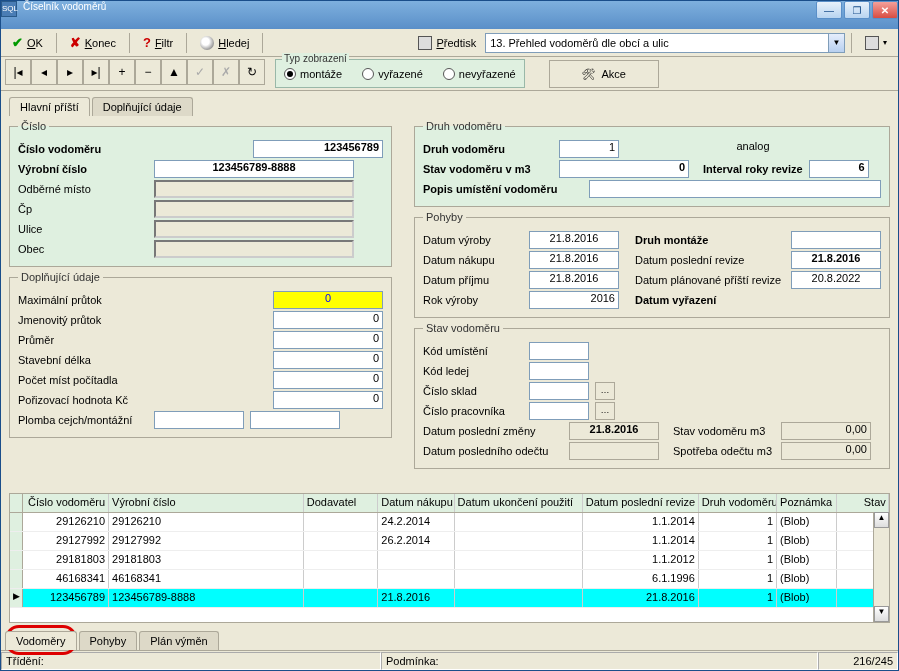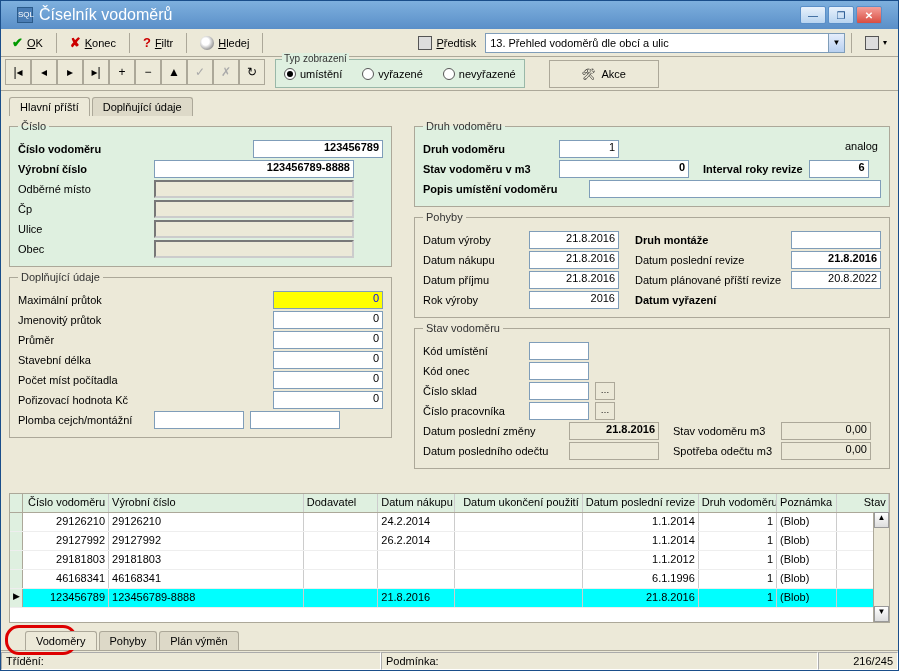--- a/index.html
+++ b/index.html
@@ -1,20 +1,20 @@
 <!DOCTYPE html>
 <html><head>
 <meta charset="utf-8">
 <style>
 * { box-sizing: border-box; margin: 0; padding: 0; font-family: Tahoma, Arial, sans-serif; font-size: 11px; }
 body { background: #d4d0c8; overflow: hidden; }
 .window { width: 899px; height: 671px; background: #ece9d8; border: 1px solid #1a4e8a; display: flex; flex-direction: column; }
-.titlebar { height: 28px; background: linear-gradient(to bottom, #7eb0de, #5a8fc8); display: flex; align-items: center; padding: 0 16px; color: #fff; }
+.titlebar { height: 28px; background: linear-gradient(to bottom, #7eb0de, #5a8fc8); display: flex; align-items: flex-start; padding: 0 0; color: #fff; }
 .titlebar .icon { width: 16px; height: 16px; background: #4a7db5; border: 1px solid #2a5a8a; margin-right: 6px; font-size: 8px; text-align: center; line-height: 14px; }
-.titlebar .title { flex: 1; font-size: 16px; }
+.titlebar .title { flex: 1; font-size: 10px; }
 .titlebar .winbtns { display: flex; gap: 2px; }
 .winbtn { width: 26px; height: 18px; background: linear-gradient(to bottom, #e8f1fb, #b8d4f0); border: 1px solid #5a8fc8; border-radius: 2px; display: flex; align-items: center; justify-content: center; font-size: 10px; color: #1a4e8a; }
 .winbtn.close { background: linear-gradient(to bottom, #f5a09a, #d84d42); color: #fff; font-weight: bold; }
 
 .toolbar { height: 28px; background: #ece9d8; border-bottom: 1px solid #aca899; display: flex; align-items: center; padding: 2px 4px; gap: 2px; }
 .tbtn { height: 22px; padding: 0 6px; background: #ece9d8; border: 1px solid transparent; display: inline-flex; align-items: center; gap: 4px; cursor: pointer; }
 .tbtn .i { width: 14px; height: 14px; display: inline-block; }
 .tbtn .u { text-decoration: underline; }
 .tsep { width: 1px; height: 20px; background: #aca899; margin: 0 4px; }
 .chk-ok { color: #090; font-weight: bold; font-size: 13px; }
@@ -45,47 +45,47 @@
 .formarea { flex: 1; background: #ece9d8; padding: 4px 8px; display: flex; gap: 22px; overflow: hidden; }
 .leftcol { width: 400px; display: flex; flex-direction: column; gap: 4px; }
 .rightcol { flex: 1; display: flex; flex-direction: column; gap: 4px; }
 
 fieldset { border: 1px solid #aca899; padding: 6px 8px 6px 8px; position: relative; }
 fieldset > legend { padding: 0 3px; font-size: 11px; color: #333; }
 fieldset.green { background: #dff0e0; }
 .row { display: flex; align-items: center; margin: 2px 0; gap: 6px; }
 .lbl { width: 130px; }
 .lbl.bold { font-weight: bold; }
-.inp { height: 18px; border: 1px solid #7f9db9; background: #fff; padding: 0 3px; flex: 1; text-align: right; }
+.inp { height: 18px; border: 1px solid #7f9db9; background: #fff; padding: 0 3px; flex: 1; text-align: center; }
 .inp.r { text-align: right; }
 .inp.ro { background: #ece9d8; border: 1px solid #aca899; }
 .inp.sunken { border: 2px inset #ccc; background: #ece9d8; }
 .inp.yellow { background: #ffff00; color: #00f; }
 .inp.w60 { width: 60px; flex: none; }
 .inp.w80 { width: 90px; flex: none; }
 .inp.w100 { width: 110px; flex: none; }
 .inp.w120 { width: 130px; flex: none; }
 .inp.w180 { width: 200px; flex: none; }
 .smbtn { width: 20px; height: 18px; border: 1px solid #aca899; background: #ece9d8; font-size: 9px; text-align: center; line-height: 15px; cursor: pointer; }
 
 .gridwrap { height: 130px; margin: 4px 8px; border: 1px solid #aca899; background: #fff; display: flex; flex-direction: column; overflow: hidden; position: relative; }
 .gridhead { display: flex; background: #dff0e0; border-bottom: 1px solid #aca899; }
 .gh, .gc { border-right: 1px solid #ccc; padding: 2px 3px; overflow: hidden; white-space: nowrap; font-size: 11px; }
 .gh { background: #dff0e0; height: 18px; }
 .gc { height: 18px; }
 .grow { display: flex; border-bottom: 1px solid #eee; }
 .grow.sel { background: #00ffff; }
 .gmark { width: 14px; background: #dff0e0; border-right: 1px solid #aca899; text-align: center; font-size: 9px; }
 .c0 { width: 14px; } .c1 { width: 92px; text-align: right; } .c2 { width: 210px; } .c3 { width: 80px; }
-.c4 { width: 82px; } .c5 { width: 138px; text-align: right; } .c6 { width: 125px; text-align: right; } .c7 { width: 84px; text-align: right; } .c8 { width: 64px; } .c9 { width: 30px; margin-left: 24px; }
+.c4 { width: 82px; } .c5 { width: 138px; } .c6 { width: 125px; text-align: right; } .c7 { width: 84px; text-align: right; } .c8 { width: 64px; } .c9 { width: 30px; margin-left: 24px; }
 .vsb { position: absolute; right: 0; top: 18px; bottom: 0; width: 16px; background: #ece9d8; border-left: 1px solid #aca899; display: flex; flex-direction: column; }
 .vsb .a { height: 16px; background: linear-gradient(#fff,#ddd); border: 1px solid #999; font-size: 8px; text-align: center; }
 .vsb .th { flex: 1; background: #ece9d8; }
 
-.bottabs { display: flex; padding: 4px 8px 0 24px; }
+.bottabs { display: flex; padding: 4px 8px 0 4px; }
 .statusbar { height: 20px; border-top: 1px solid #aca899; display: flex; align-items: center; background: #ece9d8; }
 .statusbar .cell { border: 1px inset #fff; height: 18px; padding: 0 4px; display: flex; align-items: center; }
 .redcircle { position: absolute; border: 3px solid #d00; border-radius: 14px; pointer-events: none; }
 </style>
 </head>
 <body>
 
 <div class="window">
 
   <div class="titlebar">
@@ -145,21 +145,21 @@
       <div class="navbtn">−</div>
       <div class="navbtn">▲</div>
       <div class="navbtn dis">✓</div>
       <div class="navbtn dis">✗</div>
       <div class="navbtn">↻</div>
     </div>
     <div class="typgroup">
       <div class="leg">Typ zobrazení</div>
       <label class="radio">
           <span class="rb sel"></span>
-          <span>umístění</span>
+          <span>montáže</span>
         </label>
       <label class="radio">
           <span class="rb"></span>
           <span>vyřazené</span>
         </label>
       <label class="radio">
           <span class="rb"></span>
           <span>nevyřazené</span>
         </label>
     </div>
@@ -290,21 +290,21 @@
         </div>
       </fieldset>
       <fieldset>
         <legend>Stav vodoměru</legend>
         <div class="row">
             <div class="lbl" style="width:100px">Kód umístění</div>
             <div class="inp w60"></div>
             <div class="inp" style="border:none;background:transparent"></div>
           </div>
         <div class="row">
-            <div class="lbl" style="width:100px">Kód onec</div>
+            <div class="lbl" style="width:100px">Kód ledej</div>
             <div class="inp w60"></div>
             <div class="inp" style="border:none;background:transparent"></div>
           </div>
         <div class="row">
             <div class="lbl" style="width:100px">Číslo sklad</div>
             <div class="inp w60"></div>
             <div class="smbtn">…</div>
           </div>
         <div class="row">
             <div class="lbl" style="width:100px">Číslo pracovníka</div>

